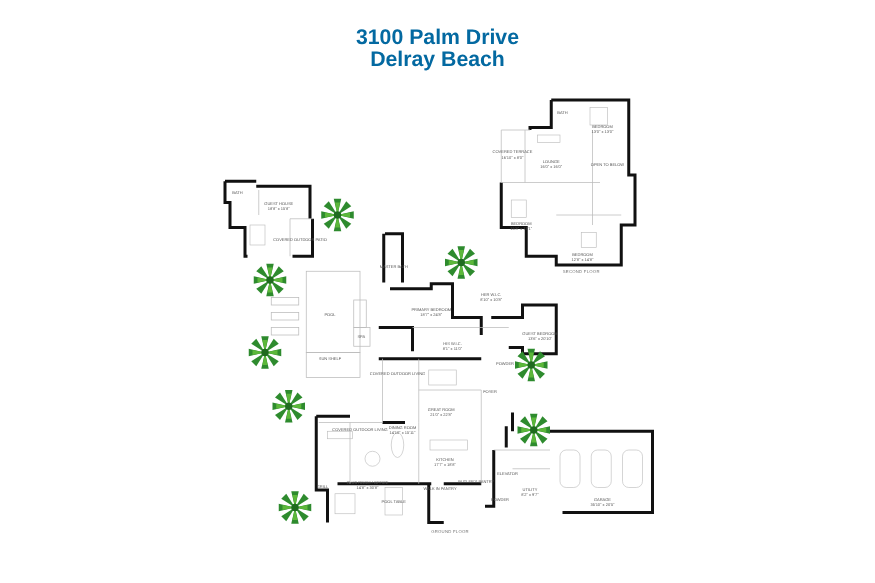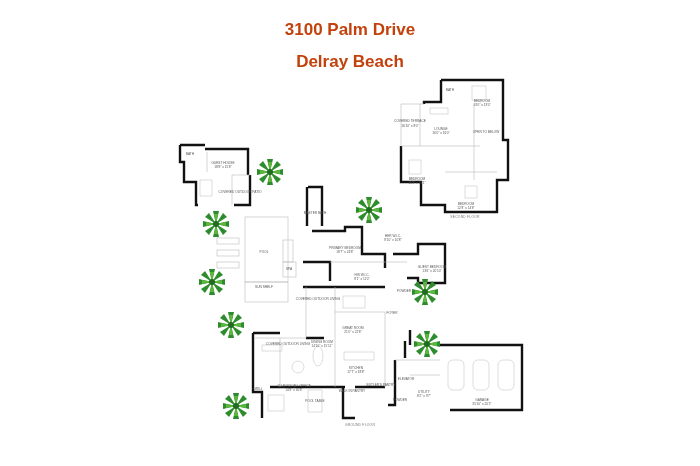--- a/index.html
+++ b/index.html
@@ -1,19 +1,19 @@
 <!DOCTYPE html>
 <html><head>
 <meta charset="utf-8">
 <style>
   html,body{margin:0;padding:0;background:#ffffff;}
   body{width:700px;height:466px;position:relative;overflow:hidden;font-family:"Liberation Sans",sans-serif;}
-  .title{position:absolute;left:0;width:700px;text-align:center;font-weight:bold;font-size:17px;color:#c2410c;}
+  .title{position:absolute;left:0;width:700px;text-align:center;font-weight:bold;font-size:17px;color:#0369a1;}
   #t1{top:20px;}
-  #t2{top:52px;}
+  #t2{top:38px;}
   svg.plan{position:absolute;left:0;top:0;}
   .lbl{font-family:"Liberation Sans",sans-serif;font-size:3.2px;fill:#555;text-anchor:middle;}
   .flr{font-family:"Liberation Sans",sans-serif;font-size:3.4px;fill:#777;text-anchor:middle;letter-spacing:0.2px;}
   .wall{fill:none;stroke:#111;stroke-width:2.4;}
   .thin{fill:none;stroke:#bbb;stroke-width:0.6;}
   .furn{fill:none;stroke:#bbb;stroke-width:0.5;}
 </style>
 </head>
 <body>
 

